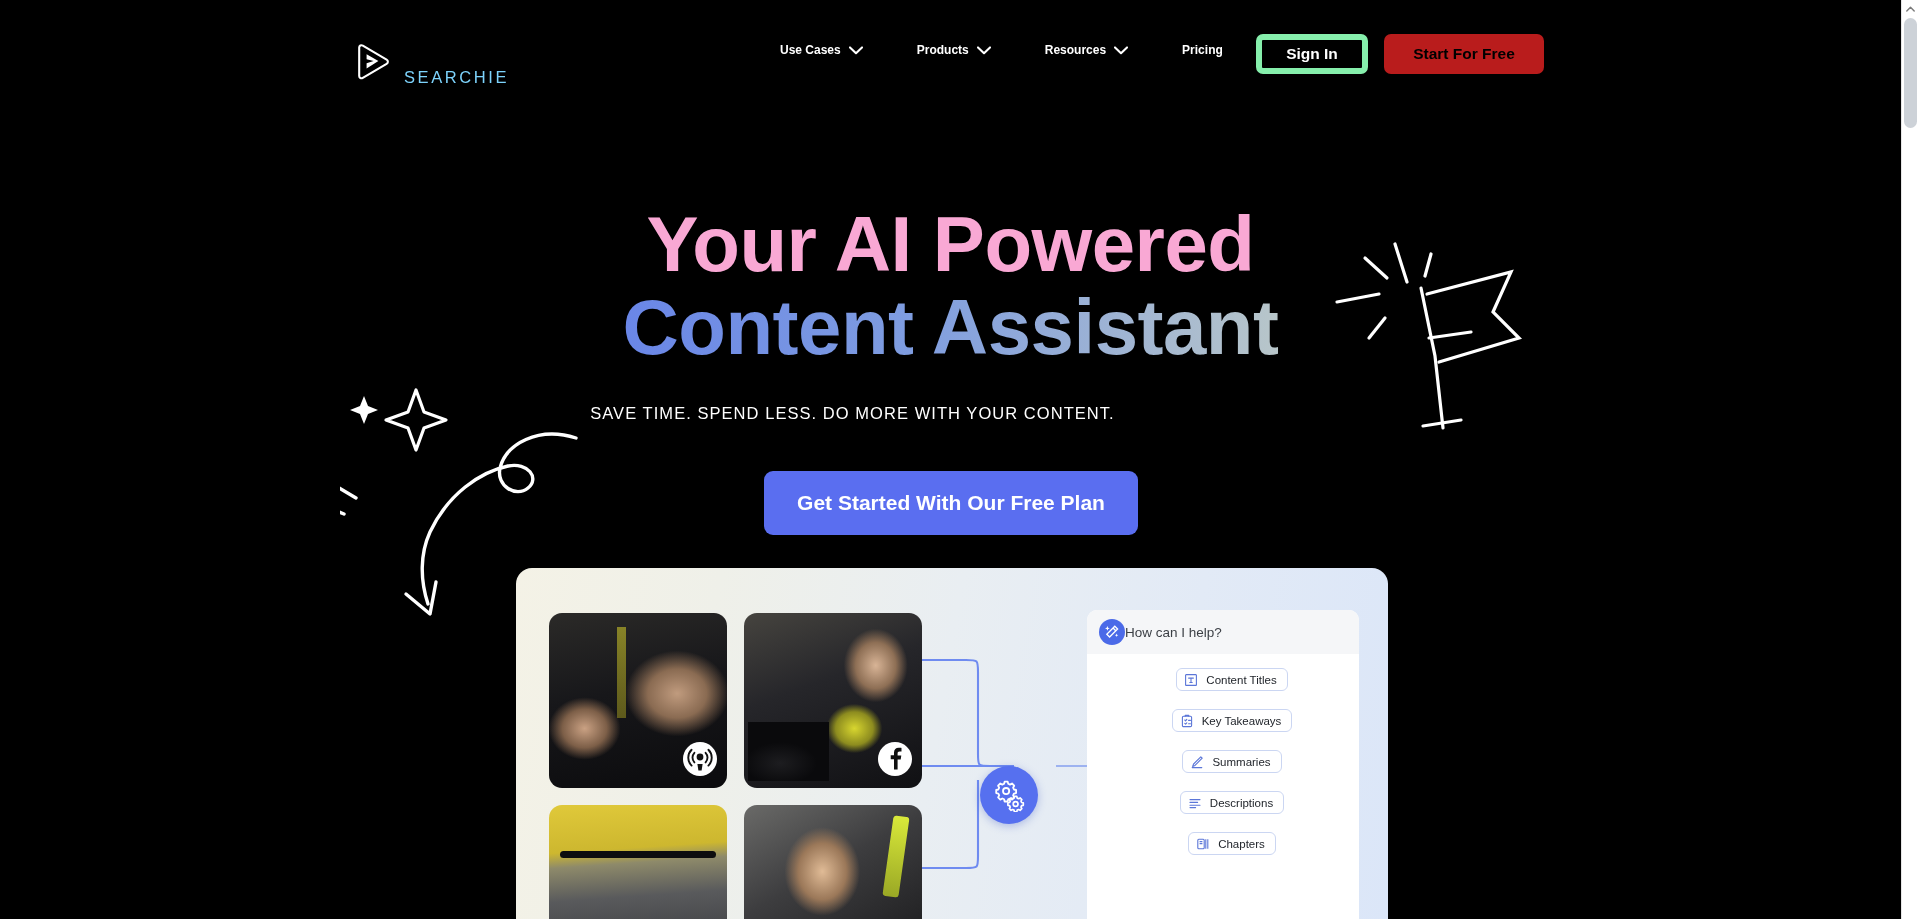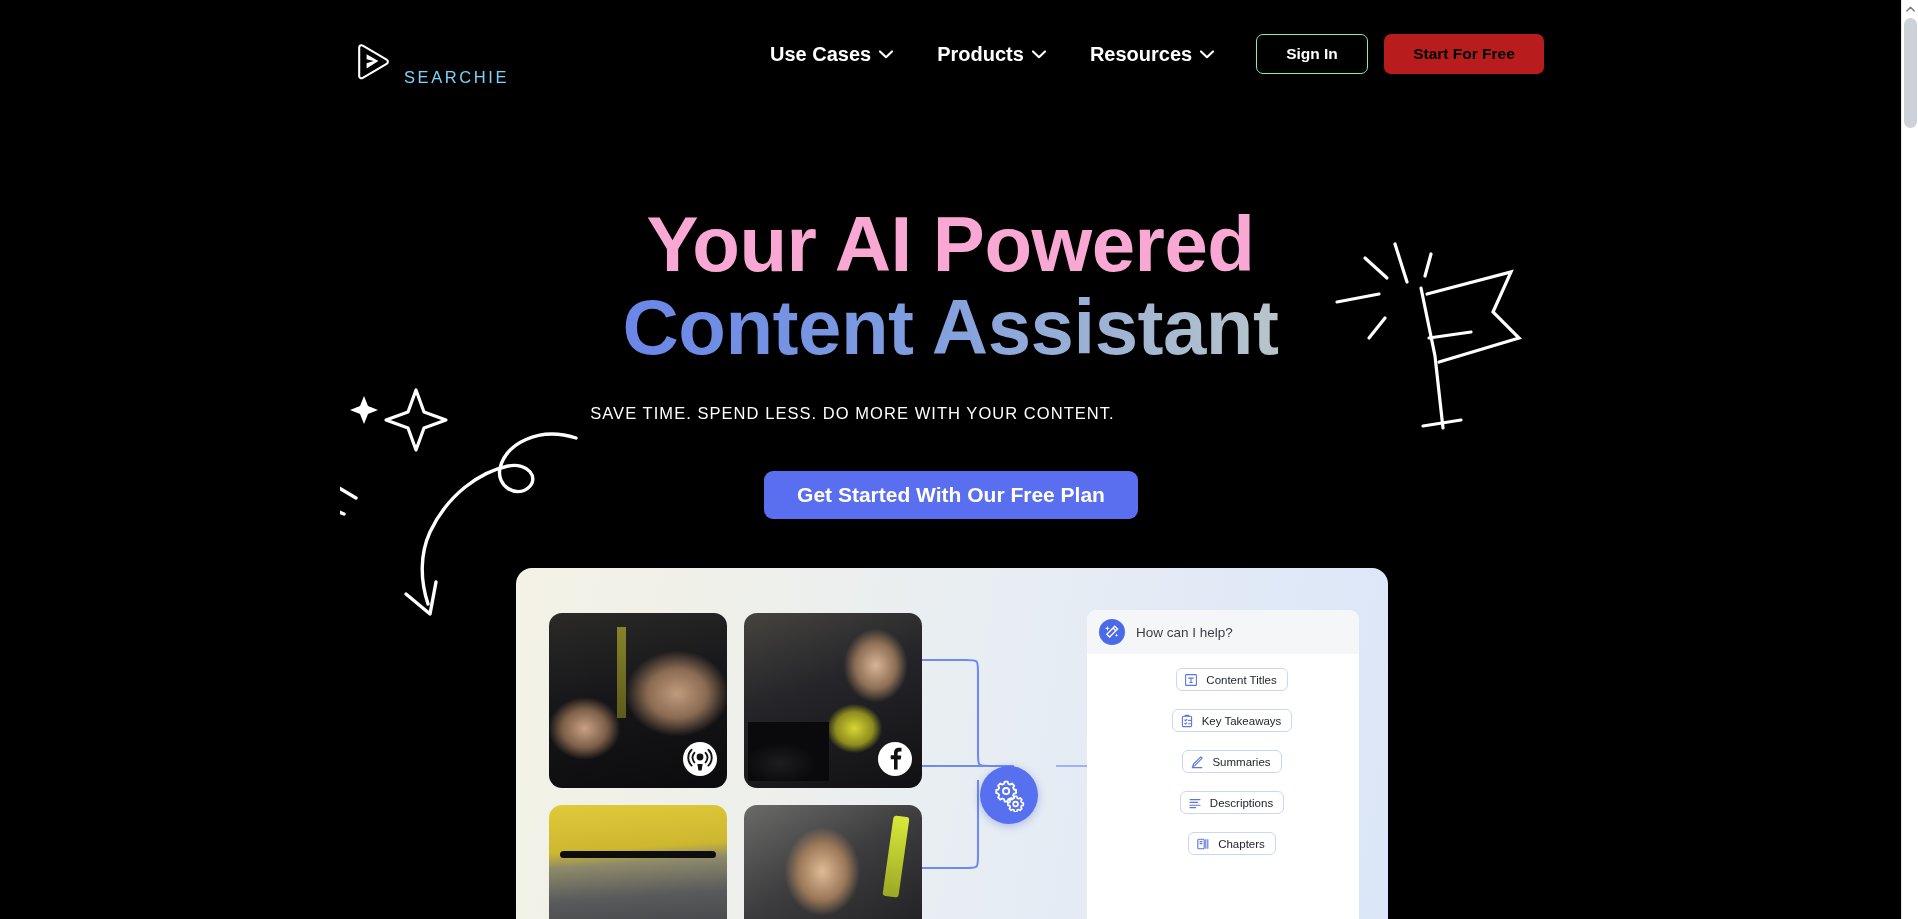--- a/index.html
+++ b/index.html
@@ -50,31 +50,31 @@
     color: #7dd3fc; font-size: 16.5px; font-weight: 400;
     letter-spacing: 2.6px;
     margin-top: 32px;
   }
   .nav {
     position: absolute; left: 770px; top: 43px;
     display: flex; align-items: center; gap: 44px;
   }
   .nav-item {
     display: flex; align-items: center; gap: 8px;
-    color: #ffffff; font-size: 20px; font-weight: 700;
-    cursor: pointer; white-space: nowrap;
+    color: #ffffff; font-size: 12px; font-weight: 700;
+    cursor: pointer; white-space: nowrap; margin-left: 10px;
   }
   .chev { display: block; }
   .auth {
     position: absolute; left: 1256px; top: 34px;
     display: flex; align-items: center; gap: 16px;
   }
   .btn-signin {
     width: 112px; height: 40px;
-    border: 1px solid #86efac; border-radius: 7px;
+    border: 6px solid #86efac; border-radius: 7px;
     background: #000000; color: #ffffff;
     font-size: 15.5px; font-weight: 700;
     display: flex; align-items: center; justify-content: center;
     cursor: pointer;
   }
   .btn-start {
     width: 160px; height: 40px;
     border-radius: 7px; background: #b91c1c; color: #000000;
     font-size: 15.5px; font-weight: 700;
     display: flex; align-items: center; justify-content: center;
@@ -101,21 +101,21 @@
     -webkit-text-fill-color: transparent; color: transparent;
   }
   .sub {
     position: absolute; top: 404px; left: 0; width: 1705px;
     text-align: center;
     color: #ffffff; font-size: 16.5px; font-weight: 400;
     letter-spacing: 1.05px;
   }
   .cta {
     position: absolute; top: 471px; left: 764px;
-    width: 374px; height: 48px;
+    width: 374px; height: 64px;
     background: #5a6ef0; border-radius: 9px;
     color: #ffffff; font-size: 21px; font-weight: 700;
     display: flex; align-items: center; justify-content: center;
     cursor: pointer;
   }
 
   
   .doodle { position: absolute; pointer-events: none; }
   .doodle-flag { left: 1325px; top: 222px; }
   .doodle-arrow { left: 340px; top: 382px; }
@@ -191,21 +191,21 @@
 
   
   .chat {
     position: absolute; left: 1087px; top: 610px;
     width: 272px; height: 309px;
     background: #ffffff; border-radius: 10px 10px 0 0;
     overflow: hidden;
   }
   .chat-head {
     height: 44px; background: #f5f6f8;
-    display: flex; align-items: center; gap: 11px; padding-left: 12px;
+    display: flex; align-items: center; padding-left: 12px;
   }
   .wand {
     width: 26px; height: 26px; border-radius: 50%; background: #4b6ae8;
     display: flex; align-items: center; justify-content: center; flex: none;
   }
   .chat-head-text { color: #3b3f45; font-size: 13.5px; }
   .chips { padding: 14px 0 0 18px; display: flex; flex-direction: column; gap: 18px; align-items: center; }
   .chip {
     display: inline-flex; align-items: center; gap: 8px;
     height: 23px; padding: 0 10px 0 7px;

